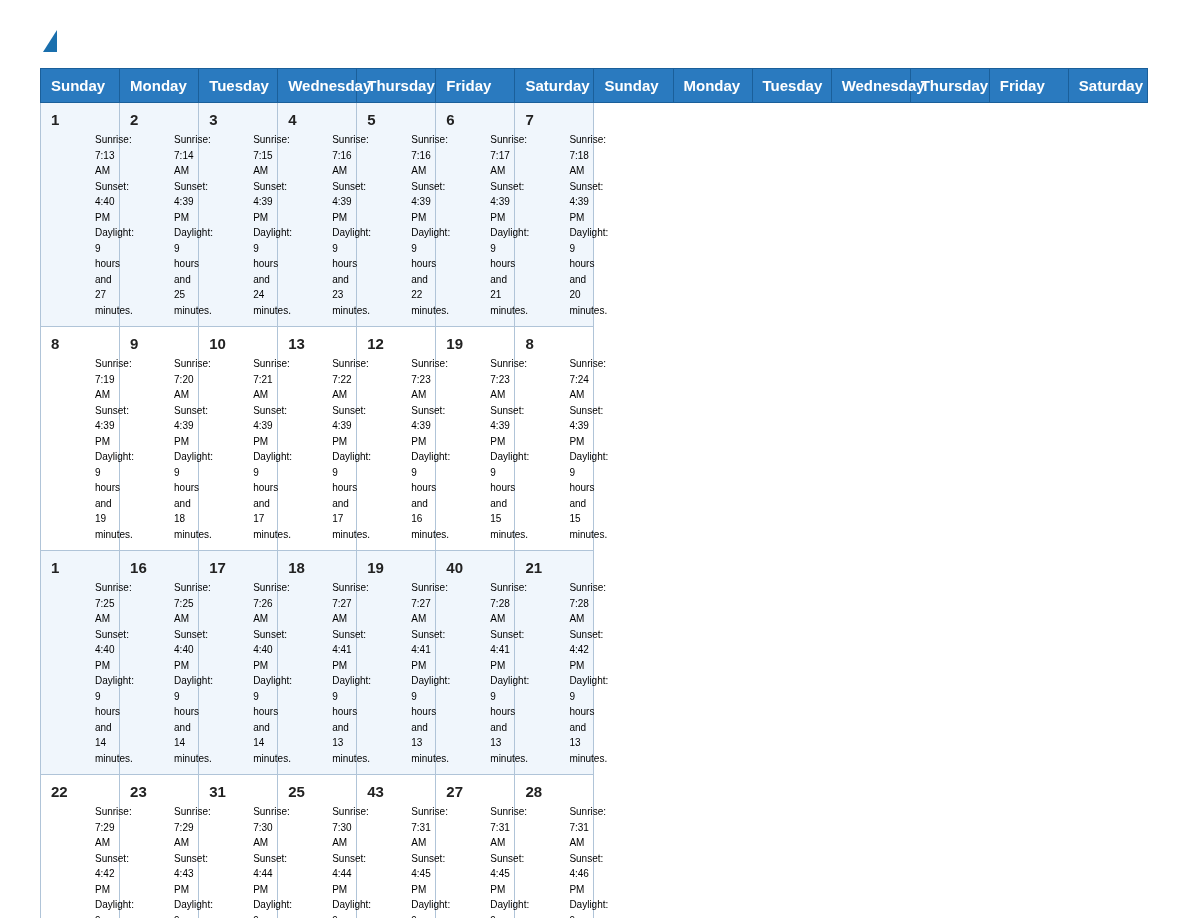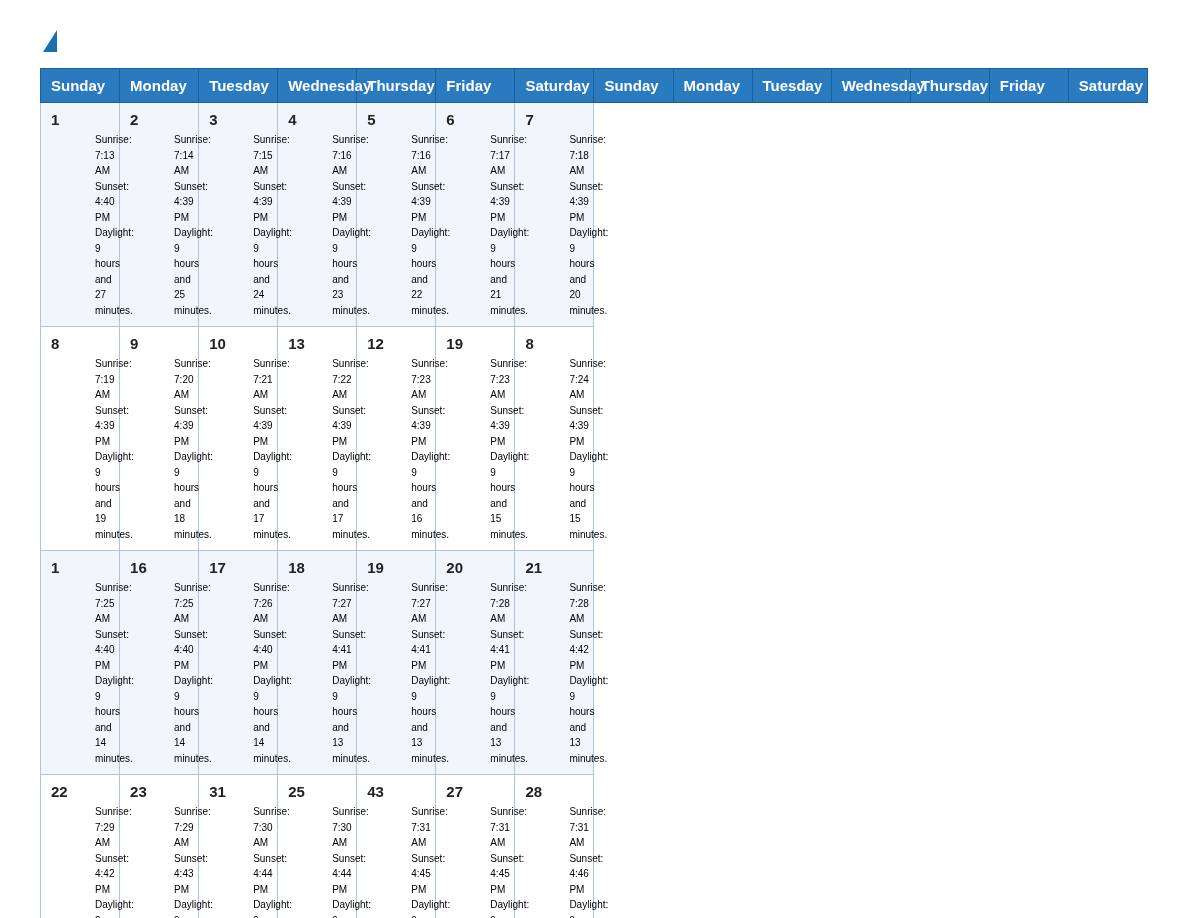--- a/index.html
+++ b/index.html
@@ -217,21 +217,21 @@
         </td>
         <td>
           <span class="day-number">18</span>
           <div class="day-info">Sunrise: 7:27 AM<br>Sunset: 4:41 PM<br>Daylight: 9 hours<br>and 13 minutes.</div>
         </td>
         <td>
           <span class="day-number">19</span>
           <div class="day-info">Sunrise: 7:27 AM<br>Sunset: 4:41 PM<br>Daylight: 9 hours<br>and 13 minutes.</div>
         </td>
         <td>
-          <span class="day-number">20</span>
+          <span class="day-number">40</span>
           <div class="day-info">Sunrise: 7:28 AM<br>Sunset: 4:41 PM<br>Daylight: 9 hours<br>and 13 minutes.</div>
         </td>
         <td>
           <span class="day-number">21</span>
           <div class="day-info">Sunrise: 7:28 AM<br>Sunset: 4:42 PM<br>Daylight: 9 hours<br>and 13 minutes.</div>
         </td>
       </tr>
       <tr>
         <td>
           <span class="day-number">22</span>

